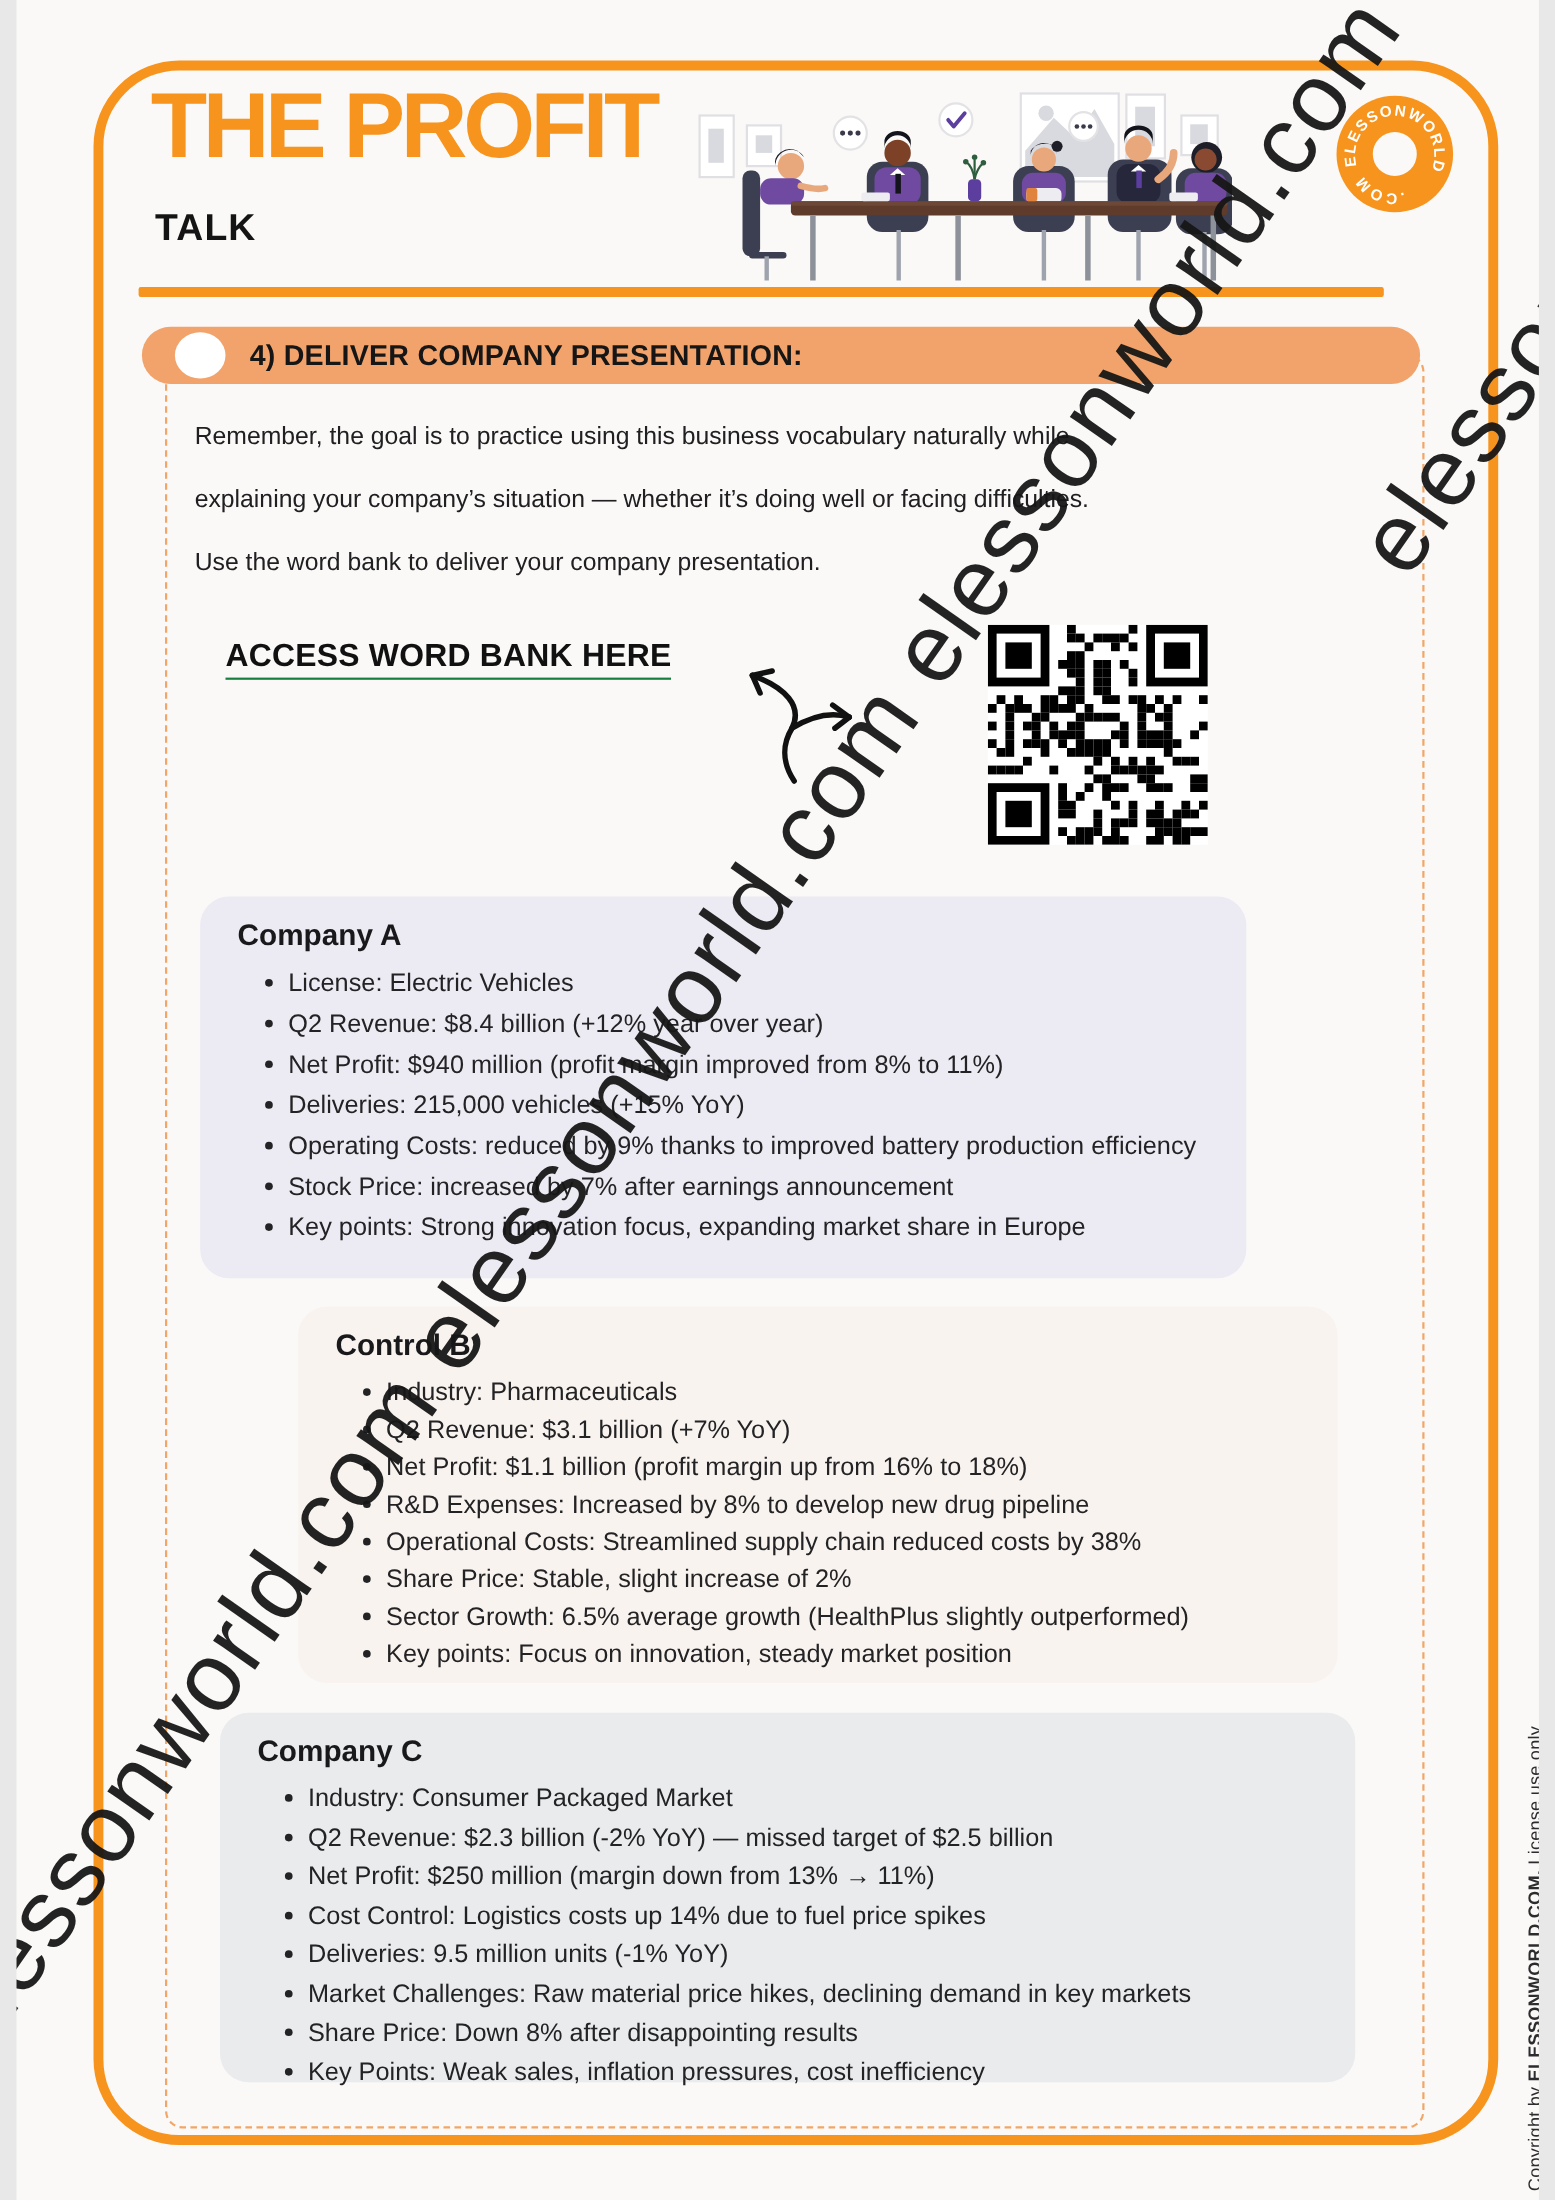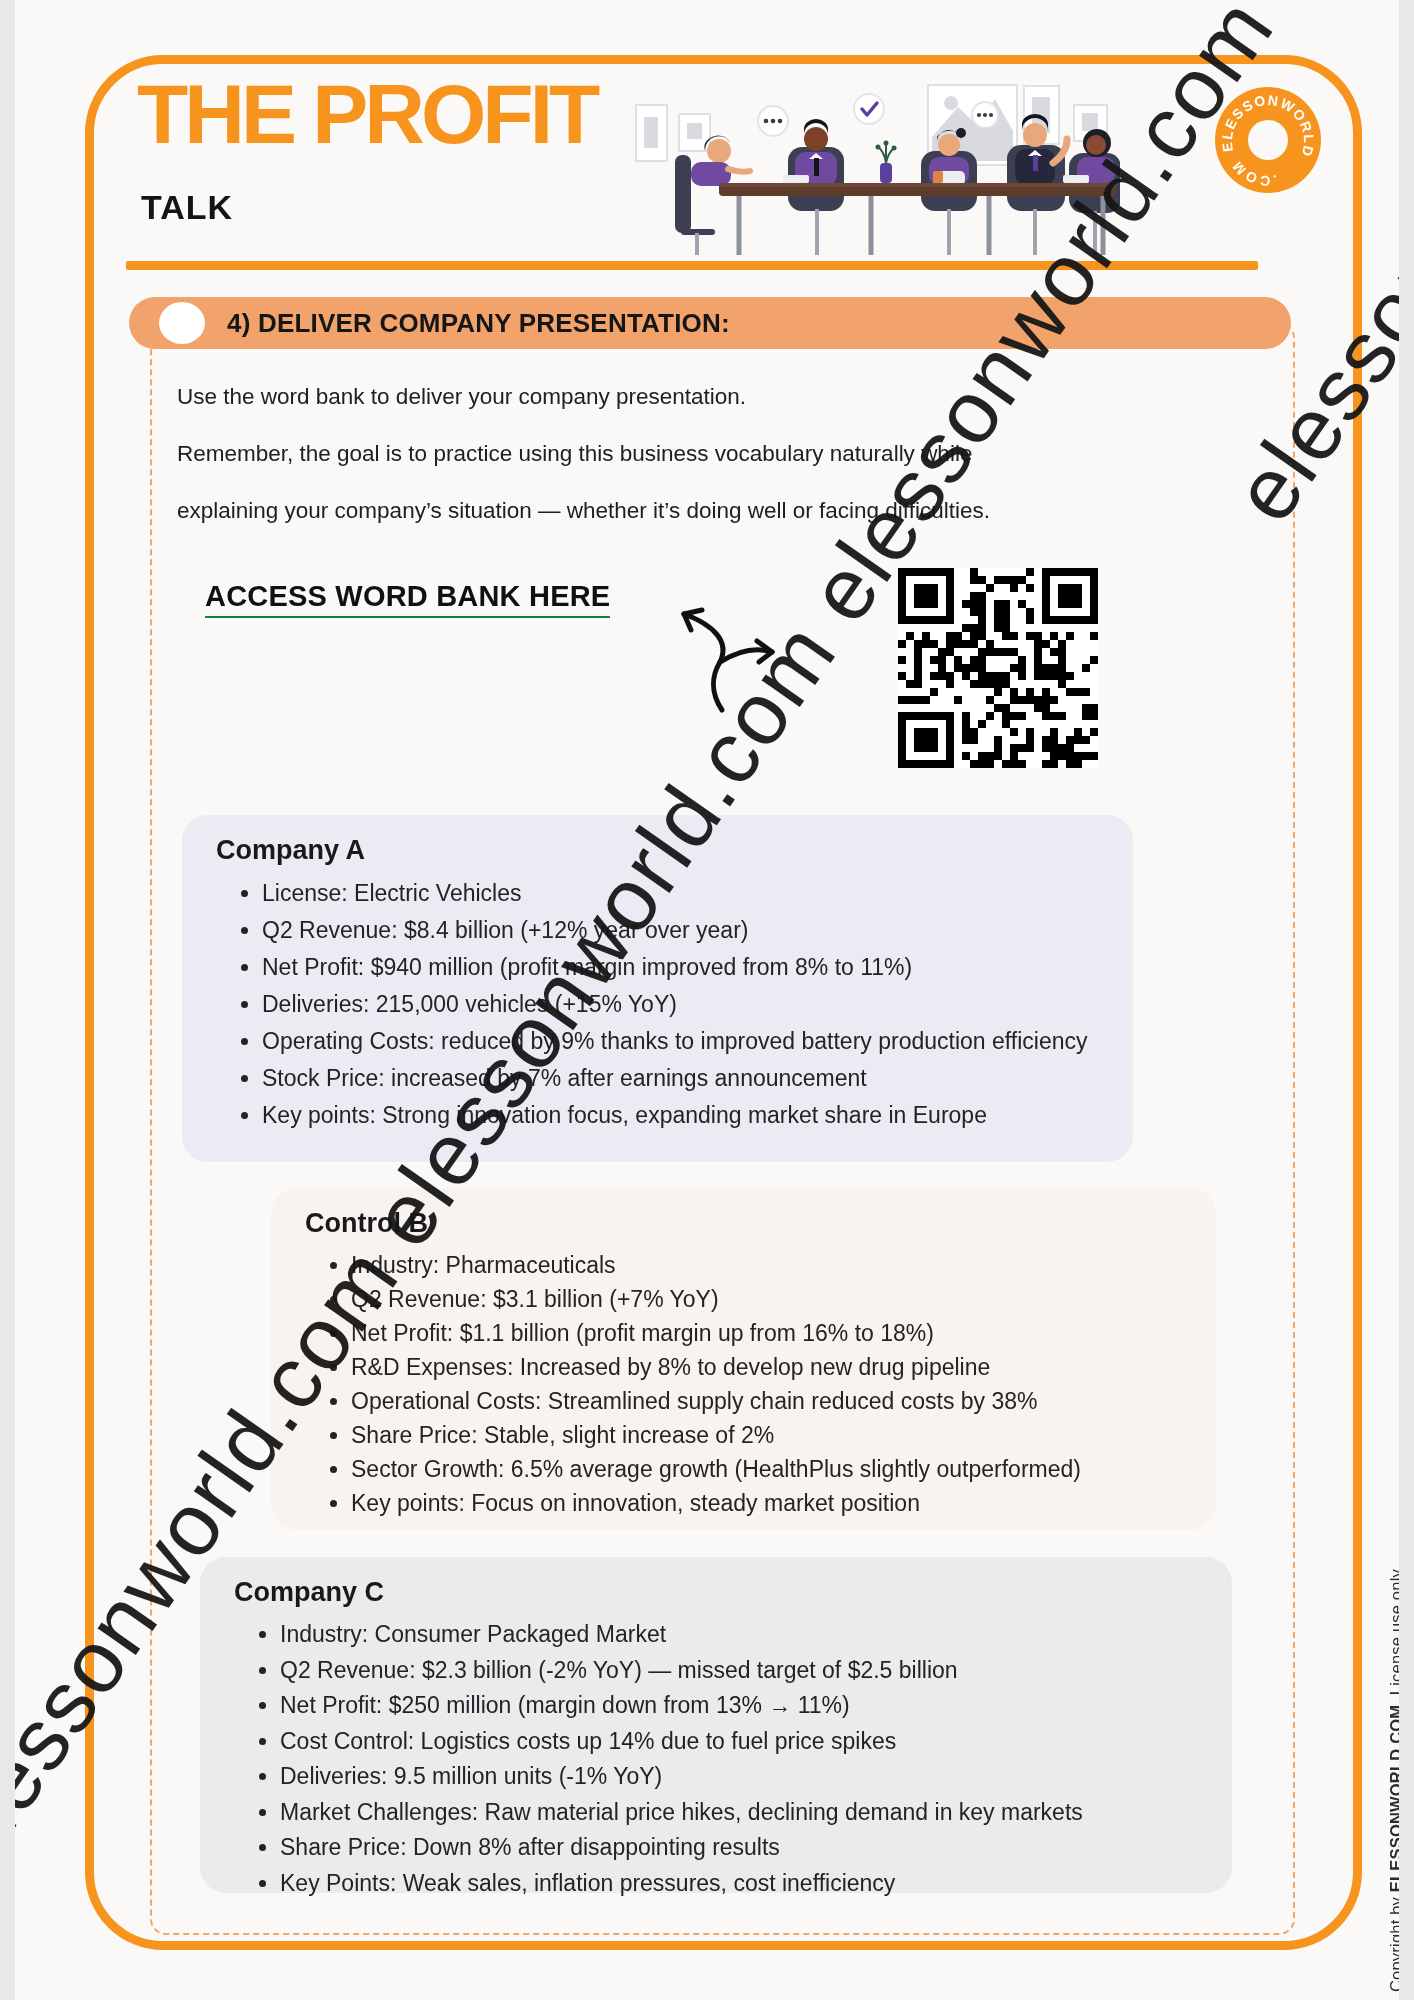--- a/index.html
+++ b/index.html
@@ -211,22 +211,22 @@
   </svg>
 
   <div class="dashed-box"></div>
 
   <div class="banner">
     <div class="banner-dot"></div>
     <div class="banner-text">4) DELIVER COMPANY PRESENTATION:</div>
   </div>
 
   <div class="instructions">
+    <p>Remember, the goal is to practice using this business vocabulary naturally while explaining your company’s situation — whether it’s doing well or facing difficulties.</p>
     <p>Use the word bank to deliver your company presentation.</p>
-    <p>Remember, the goal is to practice using this business vocabulary naturally while explaining your company’s situation — whether it’s doing well or facing difficulties.</p>
   </div>
 
   <a class="wordbank-link">ACCESS WORD BANK HERE</a>
 
   <svg class="arrow-doodle" viewBox="0 0 135 115">
     <g stroke="#111" stroke-width="5" fill="none" stroke-linecap="round" stroke-linejoin="round">
       <path d="M62,110 C50,92 52,75 60,62 C70,42 54,25 24,14"></path>
       <path d="M24,14 L42,10"></path>
       <path d="M24,14 L31,30"></path>
       <path d="M60,62 C78,51 96,47 112,52"></path>

